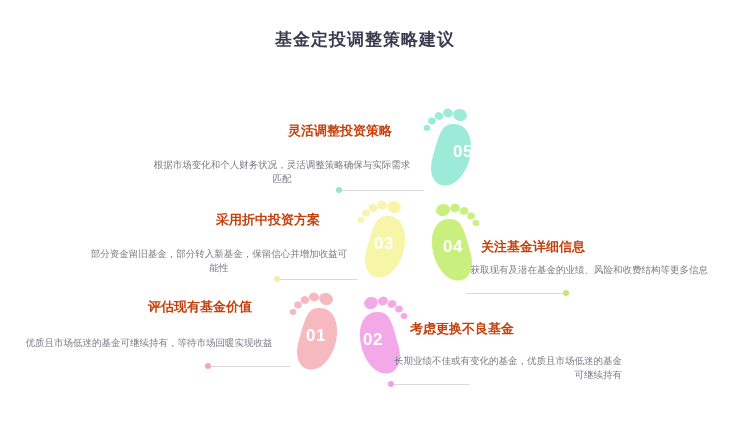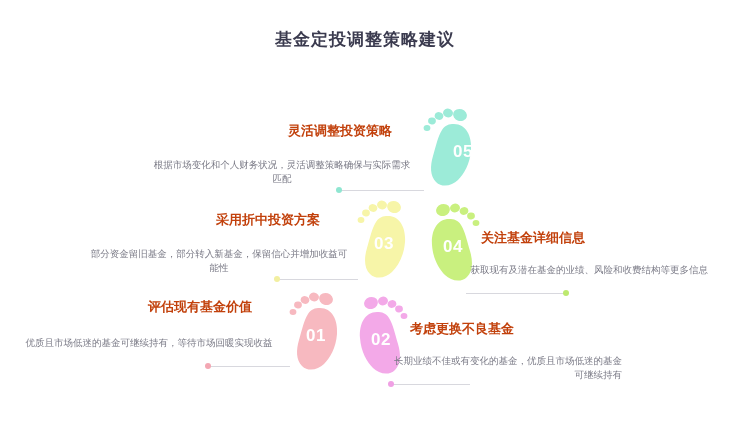--- a/index.html
+++ b/index.html
@@ -108,21 +108,21 @@
         <path d="M22 16 C10 16 4 28 5 42 C6 56 12 66 18 72 C24 78 34 80 40 74 C46 68 46 58 43 48 C40 38 38 28 34 22 C31 17 27 16 22 16 Z" fill="#f3a9e8"></path>
       </g>
       <g fill="#f3a9e8">
         <ellipse cx="16" cy="7" rx="7" ry="6" transform="rotate(-18 16 7)"></ellipse>
         <ellipse cx="28" cy="5" rx="5" ry="4.4" transform="rotate(-12 28 5)"></ellipse>
         <ellipse cx="37" cy="8" rx="4.4" ry="3.9" transform="rotate(-8 37 8)"></ellipse>
         <ellipse cx="44" cy="13" rx="3.9" ry="3.4" transform="rotate(-4 44 13)"></ellipse>
         <ellipse cx="49" cy="20" rx="3.4" ry="3" transform="rotate(0 49 20)"></ellipse>
       </g>
     </svg>
-    <div class="foot-num" style="left:16px; top:34px;">02</div>
+    <div class="foot-num" style="left:8px; top:34px;">02</div>
   </div>
   <div class="item-heading" style="left:410px; top:320px;">考虑更换不良基金</div>
   <div class="item-body left" style="left:392px; top:354px; width:230px;">长期业绩不佳或有变化的基金，优质且市场低迷的基金可继续持有</div>
   <div class="connector" style="left:392px; top:384px; width:78px;"></div>
   <div class="dot" style="left:388px; top:381px; background:#f0a0e4;"></div>
 
   <div class="foot-wrap" style="left:358px; top:200px;">
     <svg width="52" height="84" viewBox="0 0 52 84">
       <g>
         <path d="M30 16 C42 16 48 28 47 42 C46 56 40 66 34 72 C28 78 18 80 12 74 C6 68 6 58 9 48 C12 38 14 28 18 22 C21 17 25 16 30 16 Z" fill="#f7f5a8"></path>
@@ -150,21 +150,21 @@
       <g fill="#c9f07f">
         <ellipse cx="16" cy="7" rx="7" ry="6" transform="rotate(-18 16 7)"></ellipse>
         <ellipse cx="28" cy="5" rx="5" ry="4.4" transform="rotate(-12 28 5)"></ellipse>
         <ellipse cx="37" cy="8" rx="4.4" ry="3.9" transform="rotate(-8 37 8)"></ellipse>
         <ellipse cx="44" cy="13" rx="3.9" ry="3.4" transform="rotate(-4 44 13)"></ellipse>
         <ellipse cx="49" cy="20" rx="3.4" ry="3" transform="rotate(0 49 20)"></ellipse>
       </g>
     </svg>
     <div class="foot-num" style="left:16px; top:34px;">04</div>
   </div>
-  <div class="item-heading" style="left:481px; top:229px;">关注基金详细信息</div>
+  <div class="item-heading" style="left:481px; top:238px;">关注基金详细信息</div>
   <div class="item-body left" style="left:466px; top:263px; width:242px;">获取现有及潜在基金的业绩、风险和收费结构等更多信息</div>
   <div class="connector" style="left:466px; top:293px; width:100px;"></div>
   <div class="dot" style="left:563px; top:290px; background:#bde96f;"></div>
 
   <div class="foot-wrap" style="left:424px; top:108px;">
     <svg width="52" height="84" viewBox="0 0 52 84">
       <g>
         <path d="M30 16 C42 16 48 28 47 42 C46 56 40 66 34 72 C28 78 18 80 12 74 C6 68 6 58 9 48 C12 38 14 28 18 22 C21 17 25 16 30 16 Z" fill="#9cebd8"></path>
       </g>
       <g fill="#9cebd8">

